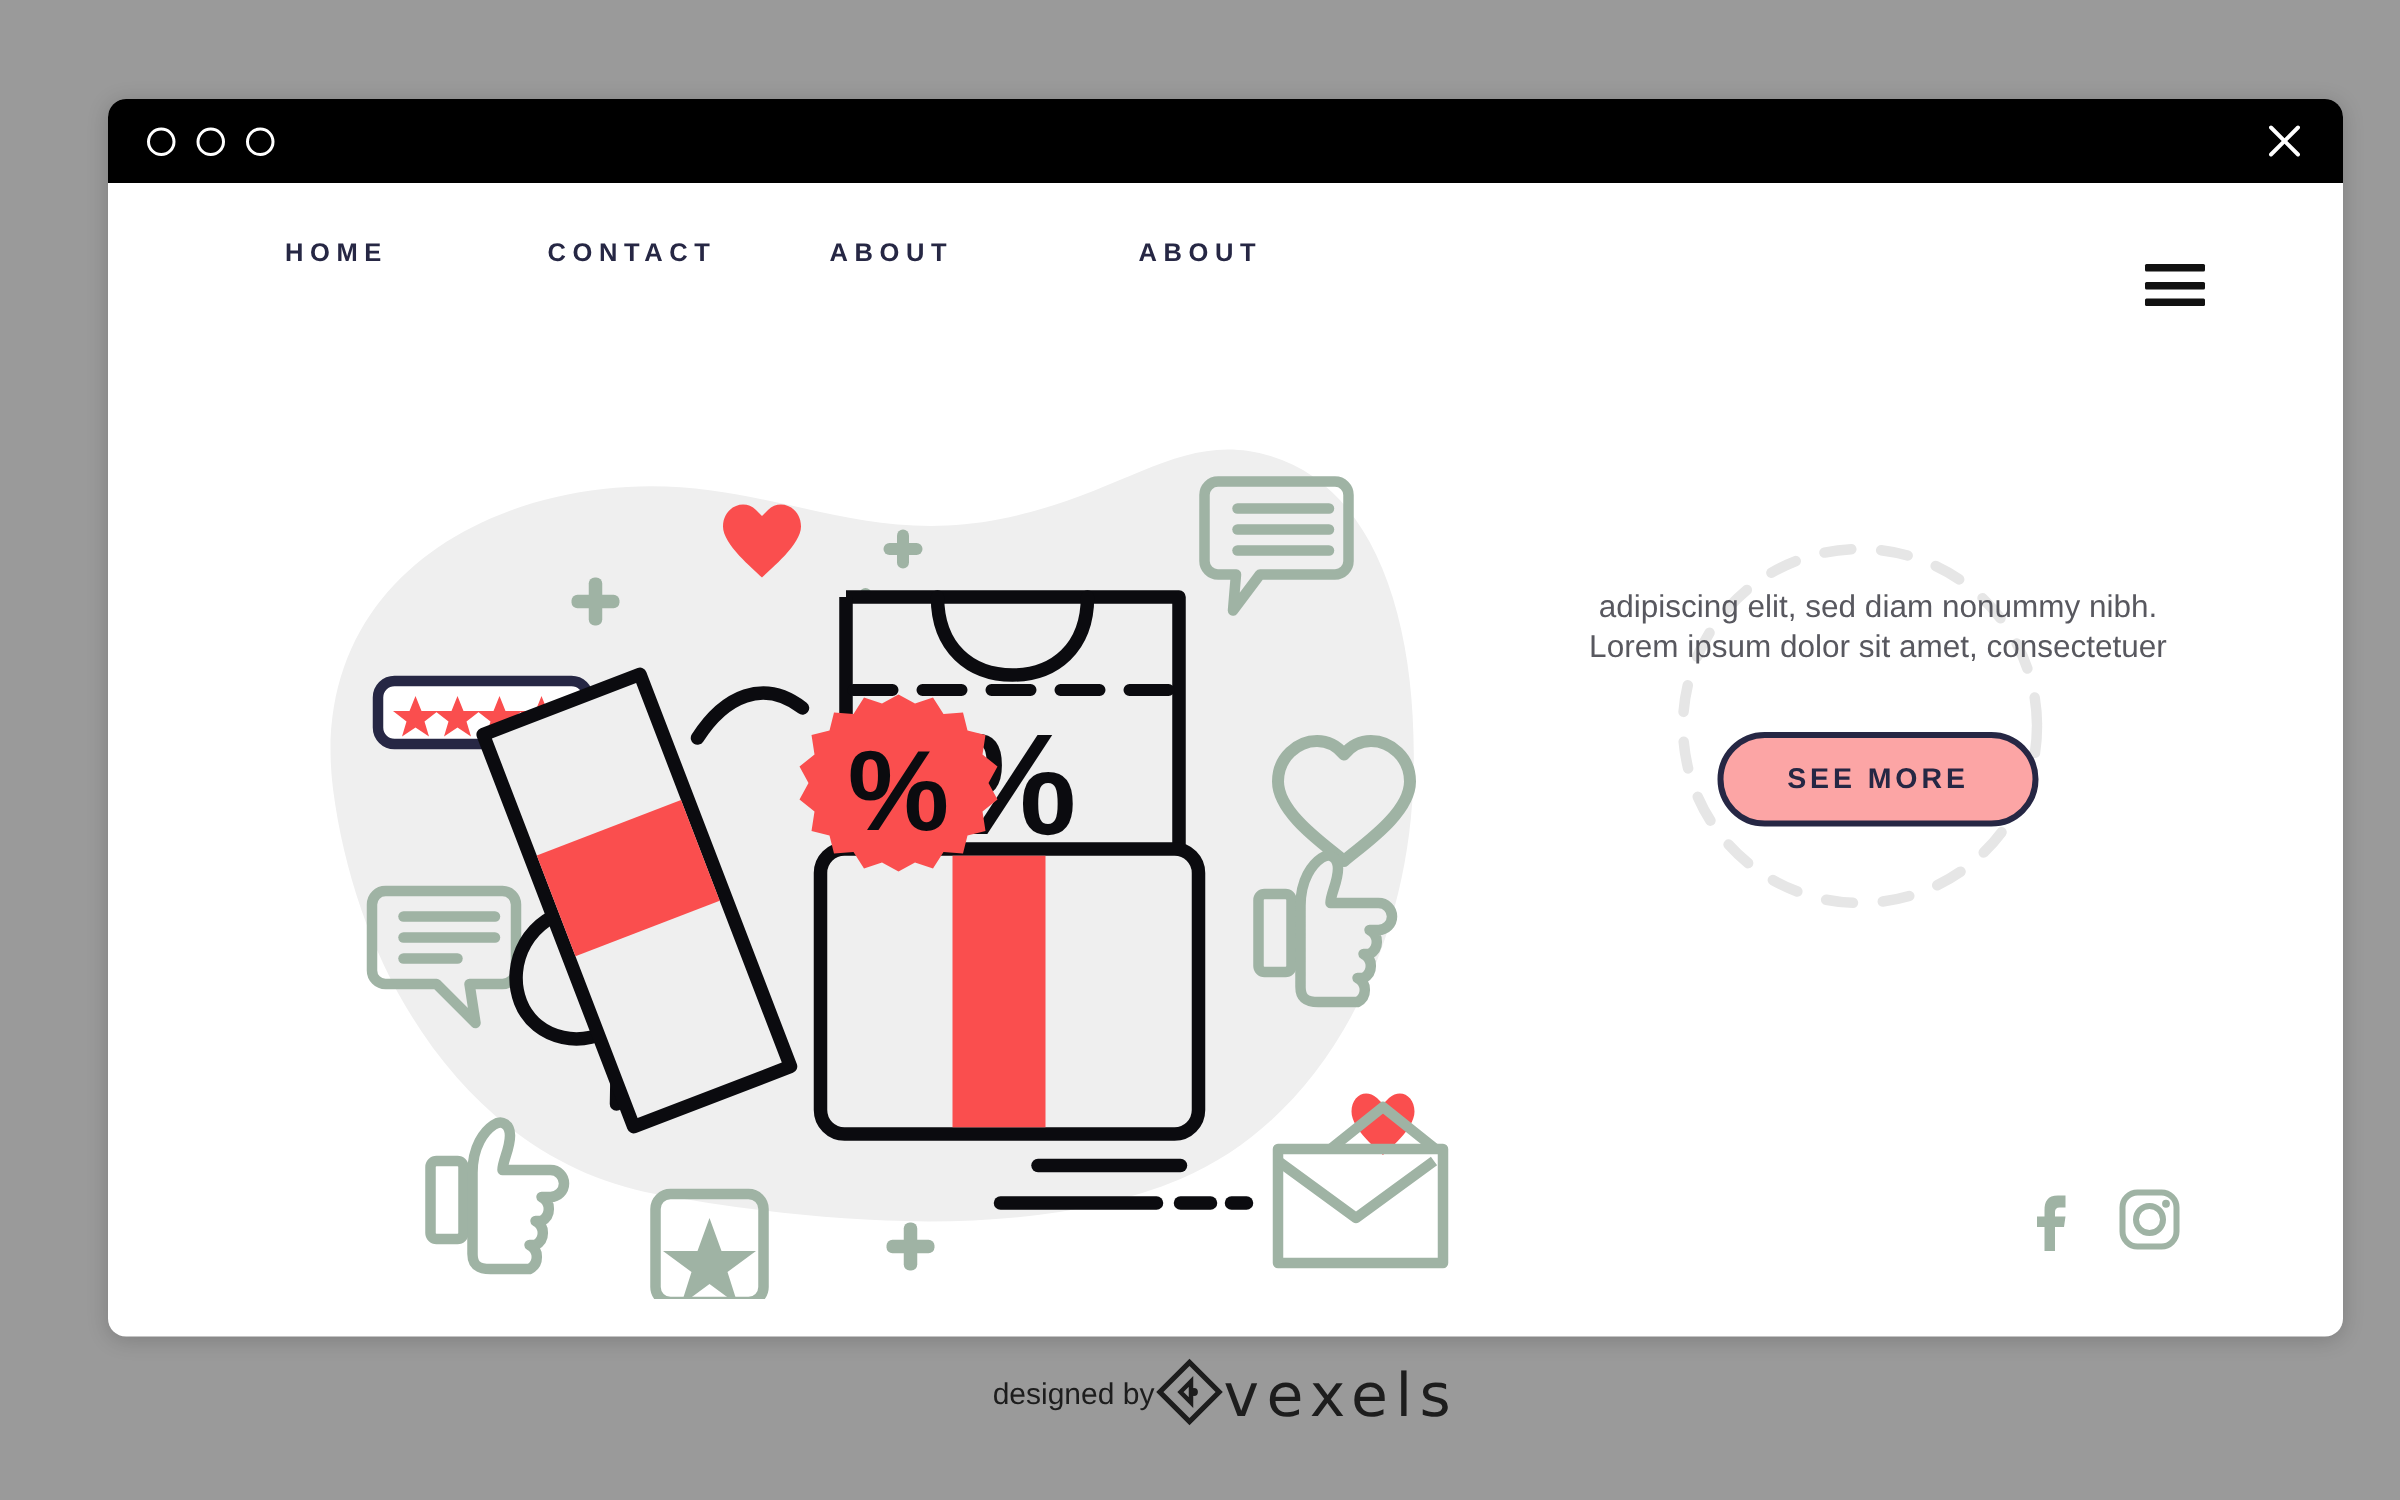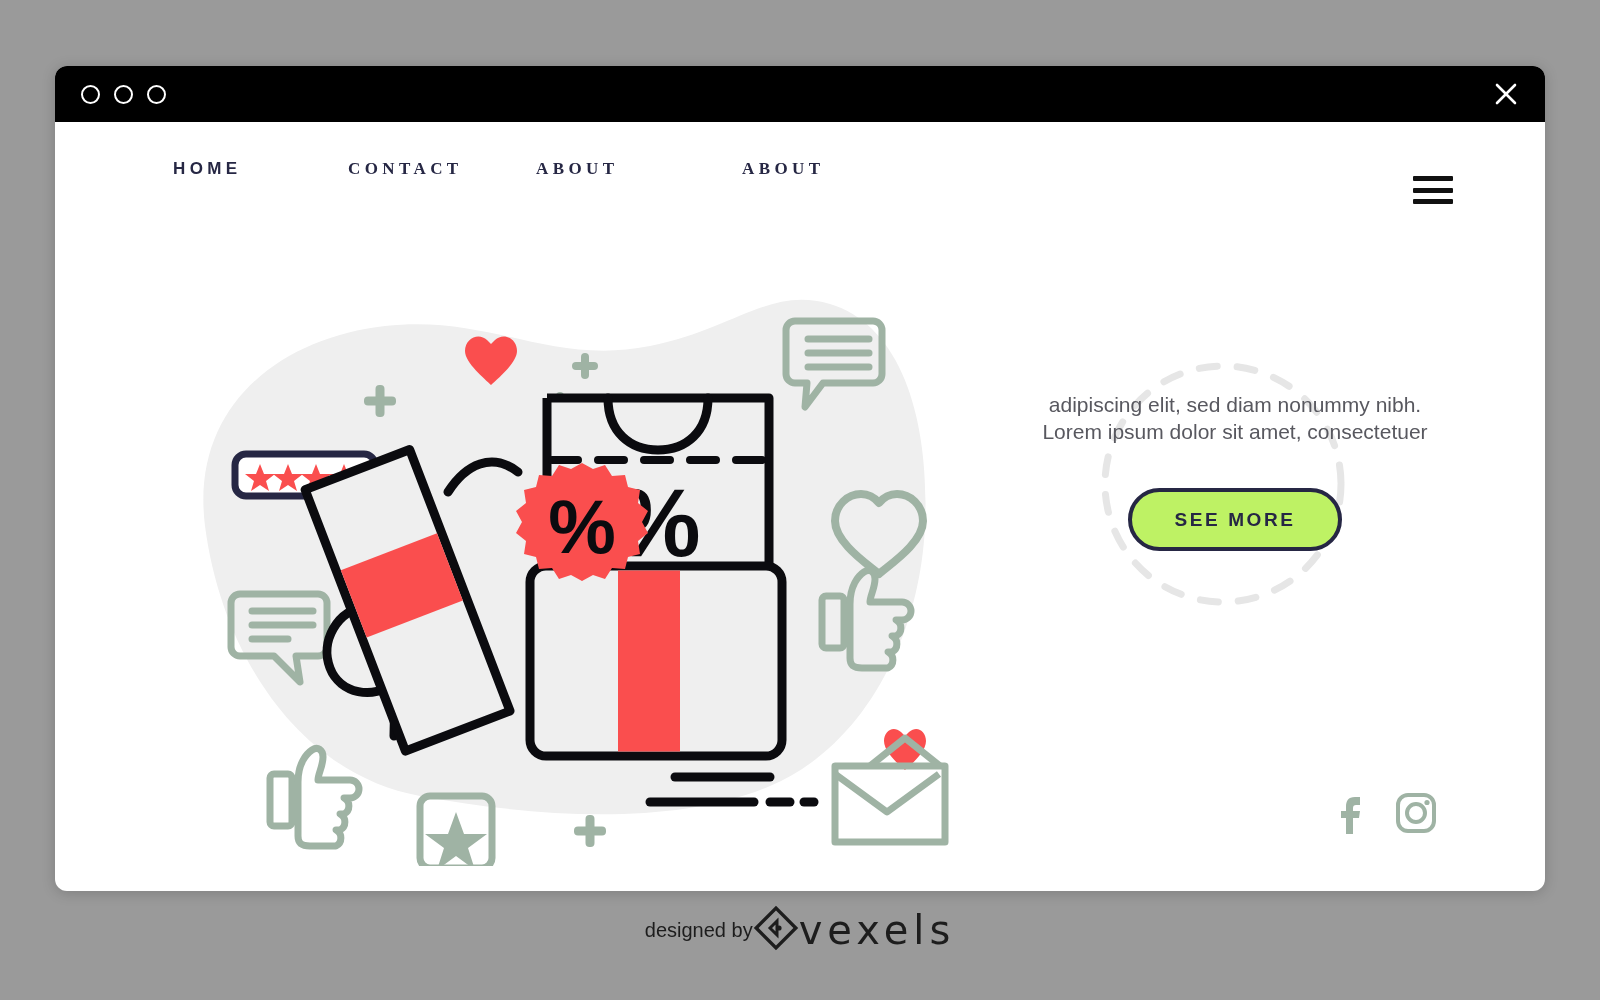--- a/index.html
+++ b/index.html
@@ -2,21 +2,21 @@
 <html><head>
 <meta charset="utf-8">
 <style>
   * { box-sizing: border-box; margin: 0; padding: 0; }
   html, body {
     width: 1600px; height: 1000px;
     background: #9a9a9a;
     font-family: "Liberation Sans", sans-serif;
     overflow: hidden;
   }
-  .stage { position: relative; width: 1336px; height: 1000px; }
+  .stage { position: relative; width: 1336px; height: 1000px; margin-left: 17px; }
 
   
   .window {
     position: absolute;
     left: 55px; top: 66px;
     width: 1490px; height: 825px;
     border-radius: 12px;
     background: #ffffff;
     overflow: hidden;
     box-shadow: 0 2px 14px rgba(0,0,0,.18);
@@ -55,21 +55,21 @@
   }
   .nav-item {
     position: relative;
     font-size: 17px;
     font-weight: bold;
     letter-spacing: 4.4px;
     color: #262744;
     padding: 0 0 0 0;
     cursor: pointer;
   }
-  .nav-item + .nav-item { margin-left: 0; font-family: Liberation Serif, serif; }
+  .nav-item + .nav-item { margin-left: 0; }
   .ni-0 { width: 175px; }
   .ni-1 { width: 188px; }
   .ni-2 { width: 206px; }
   .ni-3 { width: 120px; }
   .burger {
     position: absolute;
     right: 92px; top: 110px;
     width: 40px; height: 28px;
     display: flex; flex-direction: column; justify-content: space-between;
     cursor: pointer;
@@ -96,21 +96,21 @@
   .headline .l2 { letter-spacing: 2px; }
   .sub {
     margin-top: 26px;
     font-size: 21px;
     line-height: 1.28;
     color: #58585f;
   }
   .cta {
     margin-top: 42px;
     display: inline-block;
-    background: #bef264;
+    background: #fca5a5;
     color: #262744;
     border: 4px solid #262744;
     border-radius: 34px;
     padding: 17px 42px 16px;
     font-size: 19px;
     font-weight: bold;
     letter-spacing: 2.6px;
     cursor: pointer;
   }
 

